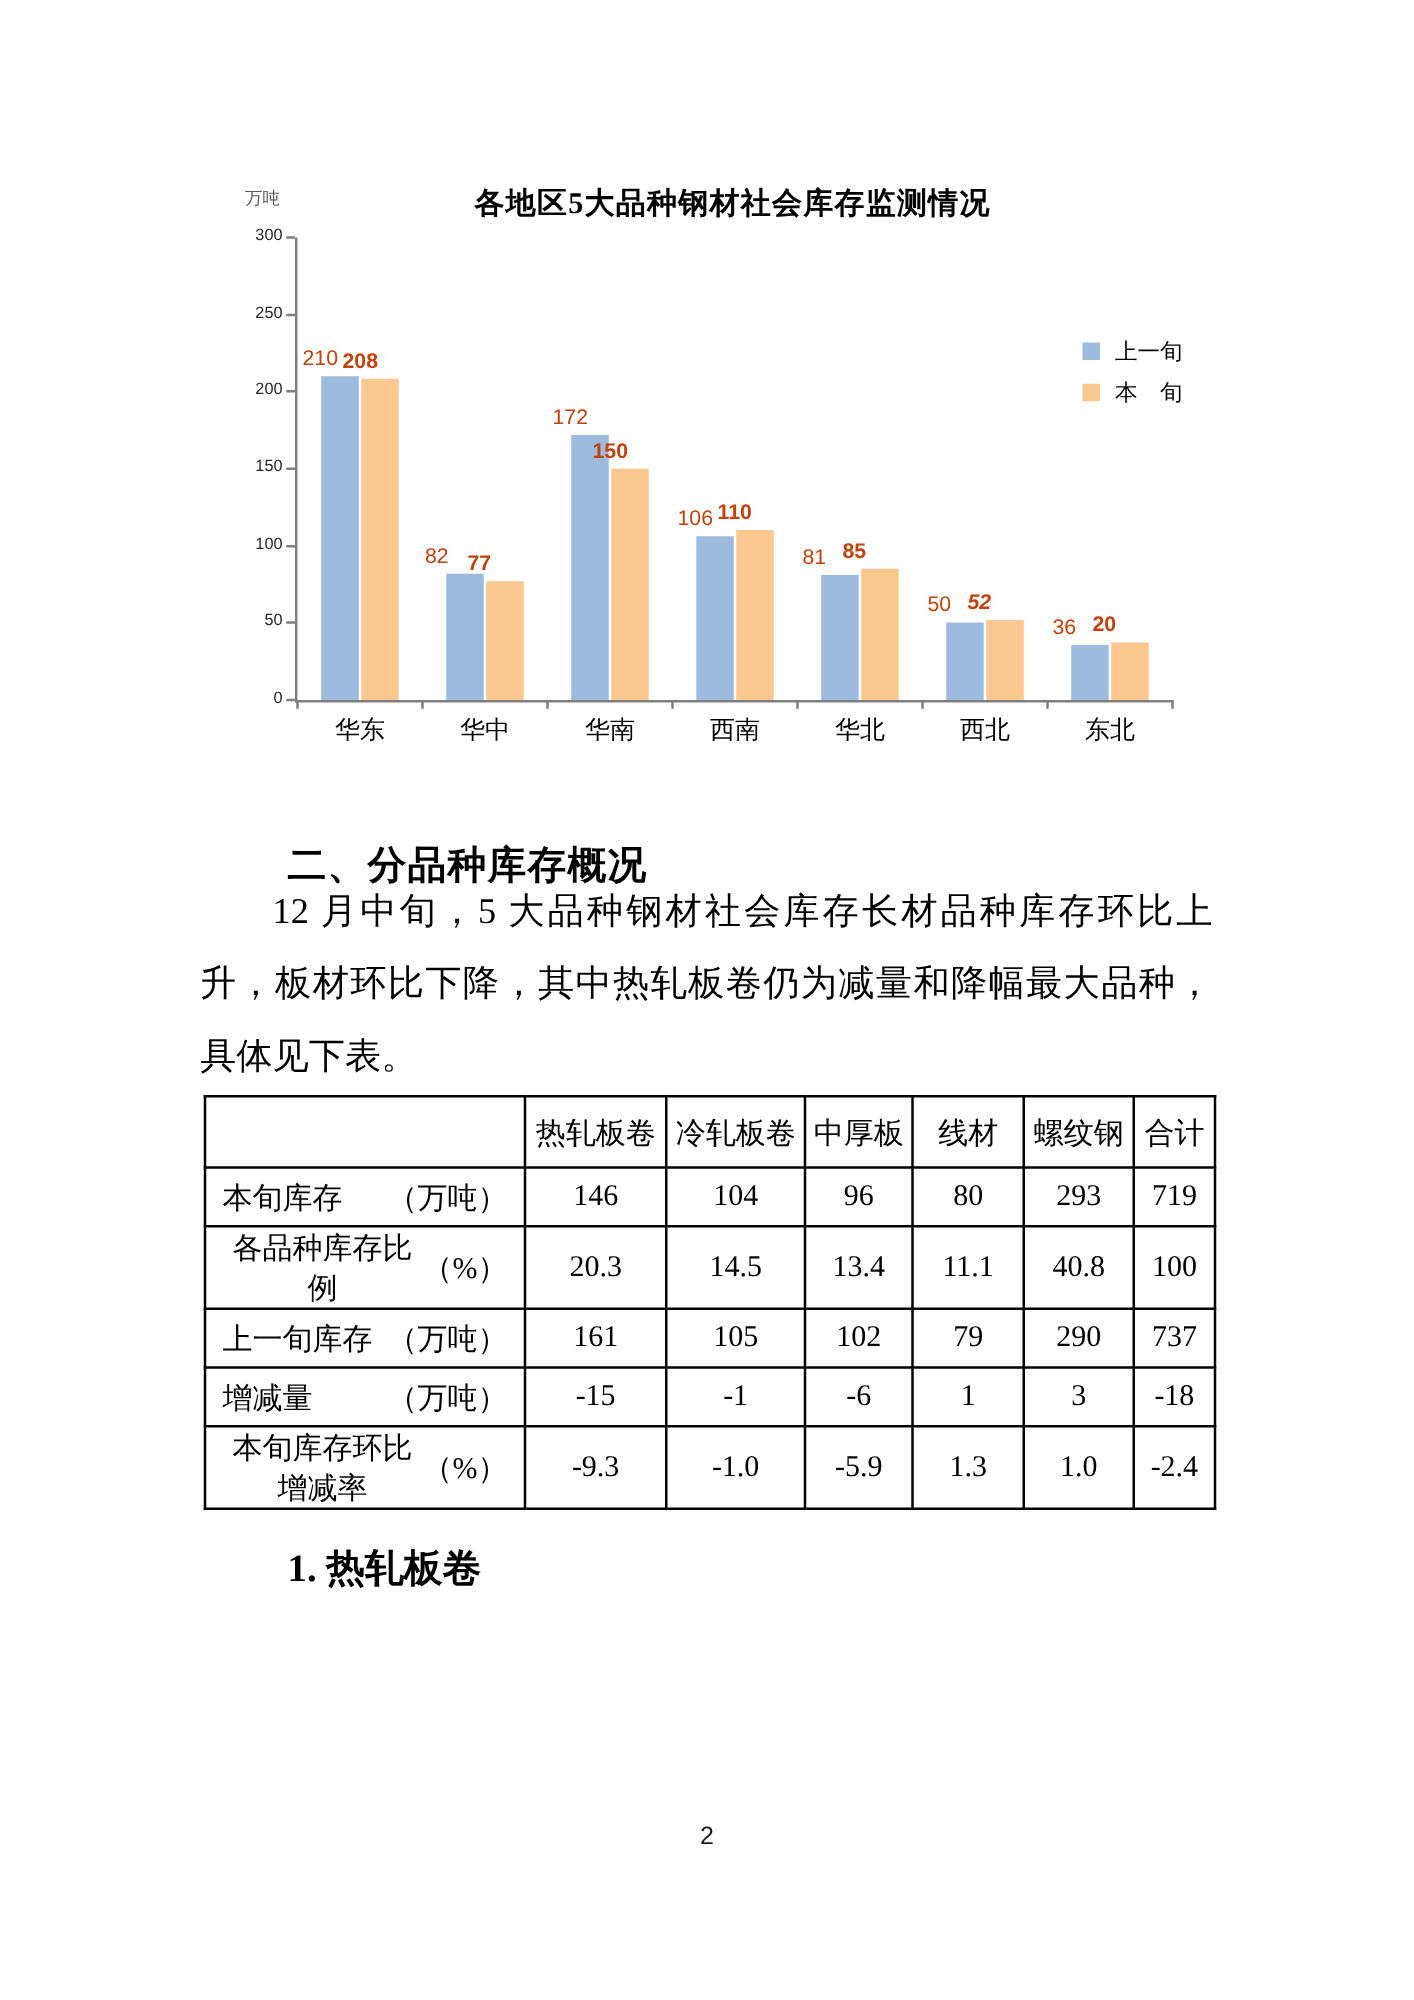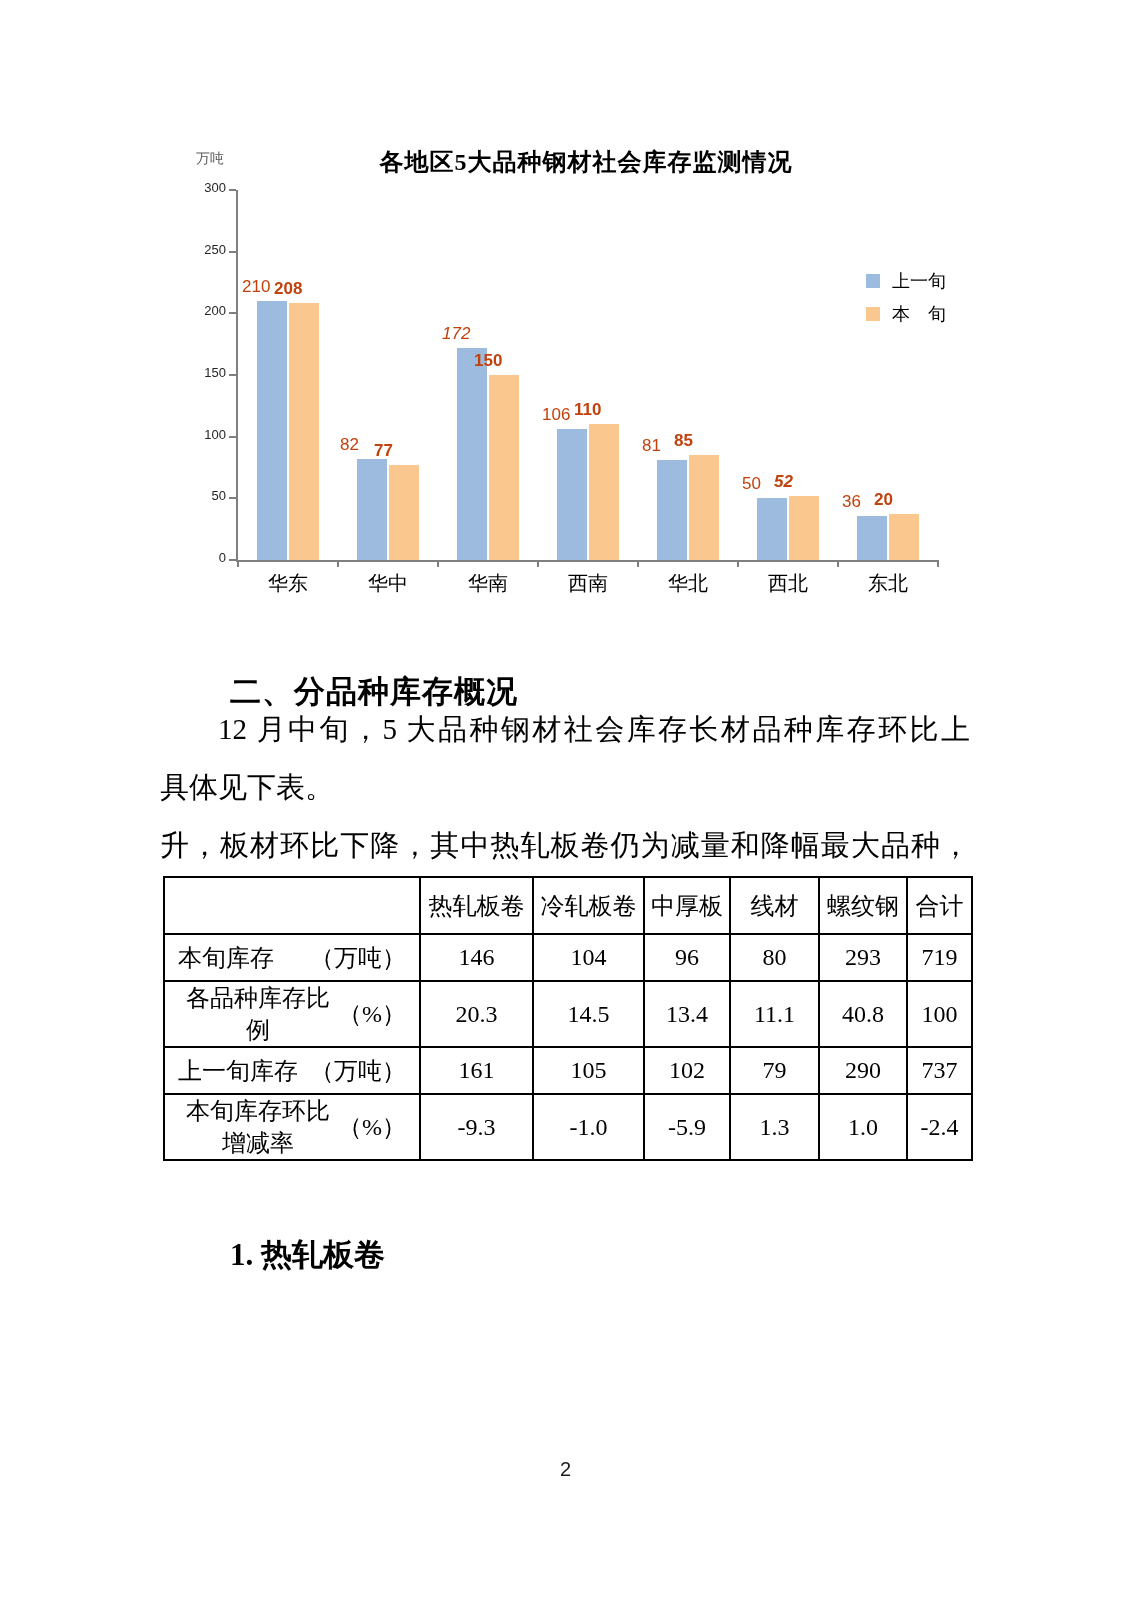--- a/index.html
+++ b/index.html
@@ -102,21 +102,21 @@
         <div class="cat-label" style="left: 200px;">华南</div>
         <div class="cat-label" style="left: 300px;">西南</div>
         <div class="cat-label" style="left: 400px;">华北</div>
         <div class="cat-label" style="left: 500px;">西北</div>
         <div class="cat-label" style="left: 600px;">东北</div>
         <div class="bar" style="left: 19px; width: 30px; height: 259px; background: rgb(157, 187, 222);"></div>
         <div class="bar-label" style="left: 4px; top: 87px;">210</div>
         <div class="bar" style="left: 119px; width: 30px; height: 101.133px; background: rgb(157, 187, 222);"></div>
         <div class="bar-label" style="left: 102px; top: 244.867px;">82</div>
         <div class="bar" style="left: 219px; width: 30px; height: 212.133px; background: rgb(157, 187, 222);"></div>
-        <div class="bar-label" style="left: 204px; top: 133.867px; font-style: italic;">172</div>
+        <div class="bar-label" style="left: 204px; top: 133.867px;">172</div>
         <div class="bar" style="left: 319px; width: 30px; height: 130.733px; background: rgb(157, 187, 222);"></div>
         <div class="bar-label" style="left: 304px; top: 215.267px;">106</div>
         <div class="bar" style="left: 419px; width: 30px; height: 99.9px; background: rgb(157, 187, 222);"></div>
         <div class="bar-label" style="left: 404px; top: 246.1px;">81</div>
         <div class="bar" style="left: 519px; width: 30px; height: 61.6667px; background: rgb(157, 187, 222);"></div>
         <div class="bar-label" style="left: 504px; top: 284.333px;">50</div>
         <div class="bar" style="left: 619px; width: 30px; height: 44.4px; background: rgb(157, 187, 222);"></div>
         <div class="bar-label" style="left: 604px; top: 301.6px;">36</div>
         <div class="bar" style="left: 51px; width: 30px; height: 256.533px; background: rgb(250, 199, 143);"></div>
         <div class="bar-label bold" style="left: 36px; top: 89.4667px;">208</div>
@@ -141,22 +141,22 @@
       <div class="legend-item">
         <span class="swatch" id="sw1" style="background: rgb(250, 199, 143);"></span>
         <span class="legend-label">本　旬</span>
       </div>
     </div>
   </section>
 
   <h2 class="h2">二、分品种库存概况</h2>
   <div class="para para1">
     <div class="line just indent">12 月中旬，5 大品种钢材社会库存长材品种库存环比上</div>
+    <div class="line just">升，板材环比下降，其中热轧板卷仍为减量和降幅最大品种，</div>
     <div class="line">具体见下表。</div>
-    <div class="line just">升，板材环比下降，其中热轧板卷仍为减量和降幅最大品种，</div>
   </div>
 
   <table class="data-table">
     <colgroup>
       <col style="width:256px">
         <col style="width:113px">
         <col style="width:111px">
       <col style="width:86px">
         <col style="width:89px">
         <col style="width:88px">
@@ -210,20 +210,34 @@
         <td>161</td>
         <td>105</td>
         <td>102</td>
         <td>79</td>
         <td>290</td>
         <td>737</td>
       </tr>
       <tr class="datarow">
         <td>
             <div class="rowhead">
+              <span>增减量</span>
+              <span>（万吨）</span>
+            </div>
+          </td>
+        <td>-15</td>
+        <td>-1</td>
+        <td>-6</td>
+        <td>1</td>
+        <td>3</td>
+        <td>-18</td>
+      </tr>
+      <tr class="datarow">
+        <td>
+            <div class="rowhead">
               <span>本旬库存环比增减率</span>
               <span>（%）</span>
             </div>
           </td>
         <td>-9.3</td>
         <td>-1.0</td>
         <td>-5.9</td>
         <td>1.3</td>
         <td>1.0</td>
         <td>-2.4</td>

